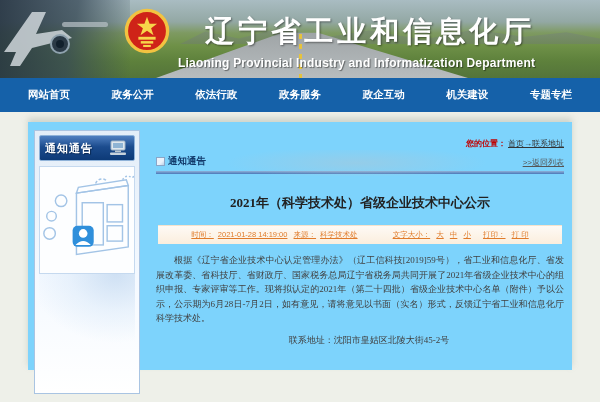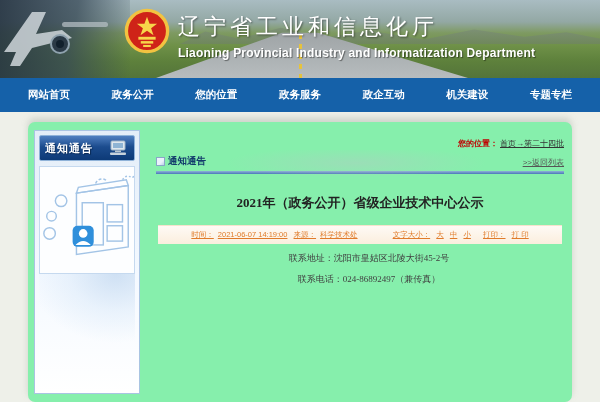--- a/index.html
+++ b/index.html
@@ -17,33 +17,33 @@
     background:linear-gradient(180deg,#9aa0a2 30%,#b7bcbe 100%);
     clip-path:polygon(47% 42%,53% 42%,78% 100%,26% 100%); }
   .banner .road-line { position:absolute; left:299px; top:34px; width:3px; height:44px;
     background:repeating-linear-gradient(180deg,#e6c33c 0 5px,transparent 5px 10px); }
   .banner .plane-zone { position:absolute; left:0; top:0; width:130px; height:78px;
     background:linear-gradient(100deg,rgba(38,52,66,.92) 0%,rgba(52,70,84,.75) 55%,rgba(60,80,90,0) 100%); }
   .banner .plane-zone svg { position:absolute; left:2px; top:4px; }
 
   .emblem { position:absolute; left:124px; top:6px; width:46px; height:52px; }
   .banner-titles { position:absolute; left:178px; top:12px; color:#fff; }
-  .banner-title-cn { font-size:22px; font-weight:normal; letter-spacing:4px;
-    font-family:"Liberation Serif", serif; text-shadow:1px 1px 2px rgba(0,0,0,.45); white-space:nowrap; }
+  .banner-title-cn { font-size:29px; font-weight:bold; letter-spacing:4px;
+    font-family:"Liberation Serif", serif; text-shadow:1px 1px 2px rgba(0,0,0,.45); white-space:nowrap;text-align:right; }
   .banner-title-en { font-size:12px; font-weight:bold; margin-top:4px; letter-spacing:.2px;
     text-shadow:1px 1px 1px rgba(0,0,0,.45); white-space:nowrap; }
 
   
   .nav { display:flex; align-items:center; width:600px; height:34px; background:#1561a9;
     padding:0 28px; justify-content:space-between; }
   .nav-item { color:#fff; font-size:10.5px; font-weight:bold; cursor:pointer; white-space:nowrap; }
 
   
-  .wrapper { position:absolute; left:28px; top:122px; width:544px; height:280px;
-    background:#86efac; box-shadow:0 -4px 6px rgba(150,160,150,.35); display:flex;border-radius:7px; }
+  .wrapper { position:absolute; left:28px; top:122px; width:544px; height:248px;
+    background:#7dd3fc; box-shadow:0 -4px 6px rgba(150,160,150,.35); display:flex; }
 
   
   .sidebar { width:118px; padding:8px 6px; }
   .side-panel { border:1px solid #a9c4e2; background:linear-gradient(180deg,#e3edf8,#f4f9ff 55%,#ffffff); height:264px; padding:4px; }
   .notice-btn { position:relative; height:26px; border:1px solid #8fb2d8; border-radius:2px;
     background:linear-gradient(180deg,#4f7fc0 0%,#1c4c8e 45%,#0d3a77 100%);
     display:flex; align-items:center; justify-content:space-between; padding:0 5px; cursor:pointer; }
   .notice-btn-label { color:#fff; font-size:11px; font-weight:bold; letter-spacing:1px;
     text-shadow:1px 1px 1px #0a2a55; }
   .illus { margin-top:5px; height:108px; border:1px solid #c5d9ef; background:#fdfeff;
@@ -108,21 +108,21 @@
     </svg>
     <div class="banner-titles">
       <div class="banner-title-cn">辽宁省工业和信息化厅</div>
       <div class="banner-title-en">Liaoning Provincial Industry and Informatization Department</div>
     </div>
   </div>
 
   <div class="nav">
     <div class="nav-item">网站首页</div>
     <div class="nav-item">政务公开</div>
-    <div class="nav-item">您的位置</div>
+    <div class="nav-item">依法行政</div>
     <div class="nav-item">政务服务</div>
     <div class="nav-item">政企互动</div>
     <div class="nav-item">机关建设</div>
     <div class="nav-item">专题专栏</div>
   </div>
 
   <div class="wrapper">
 
     <div class="sidebar">
       <div class="side-panel">
@@ -155,43 +155,45 @@
           </svg>
         </div>
         <div class="side-fade"></div>
       </div>
     </div>
 
     <div class="main">
 
       <div class="crumb-row">
         <span class="crumb-label">您的位置：</span>
-        <span class="crumb-path">首页→第二十四批</span>
+        <span class="crumb-path">首页→联系地址</span>
       </div>
 
       <div class="section-row">
         <div class="section-left">
           <span class="doc-ico"></span>
           <span class="section-title">通知通告</span>
         </div>
         <span class="back-link">&gt;&gt;返回列表</span>
       </div>
       <div class="rule"></div>
 
-      <div class="art-title">2021年（政务公开）省级企业技术中心公示</div>
+      <div class="art-title">2021年（科学技术处）省级企业技术中心公示</div>
 
       <div class="meta-bar">
-        <span>时间：</span><span>2021-06-07 14:19:00</span>
+        <span>时间：</span><span>2021-01-28 14:19:00</span>
         <span style="margin-left:2px">来源：</span><span>科学技术处</span>
         <span style="margin-left:31px">文字大小：</span>
         <span class="meta-click">大</span>
         <span class="meta-click">中</span>
         <span class="meta-click">小</span>
         <span style="margin-left:8px">打印：</span>
         <span class="meta-click">打 印</span>
       </div>
 
+      <div class="body-text">
+        <p>根据《辽宁省企业技术中心认定管理办法》（辽工信科技[2019]59号），省工业和信息化厅、省发展改革委、省科技厅、省财政厅、国家税务总局辽宁省税务局共同开展了2021年省级企业技术中心的组织申报、专家评审等工作。现将拟认定的2021年（第二十四批）省级企业技术中心名单（附件）予以公示，公示期为6月28日-7月2日，如有意见，请将意见以书面（实名）形式，反馈辽宁省工业和信息化厅科学技术处。</p>
+      </div>
       <div class="contact">联系地址：沈阳市皇姑区北陵大街45-2号</div>
-      <div class="contact">联系电话：024-86892497（兼传真）</div>
 
     </div>
   </div>
 </div>
 
 </body></html>

